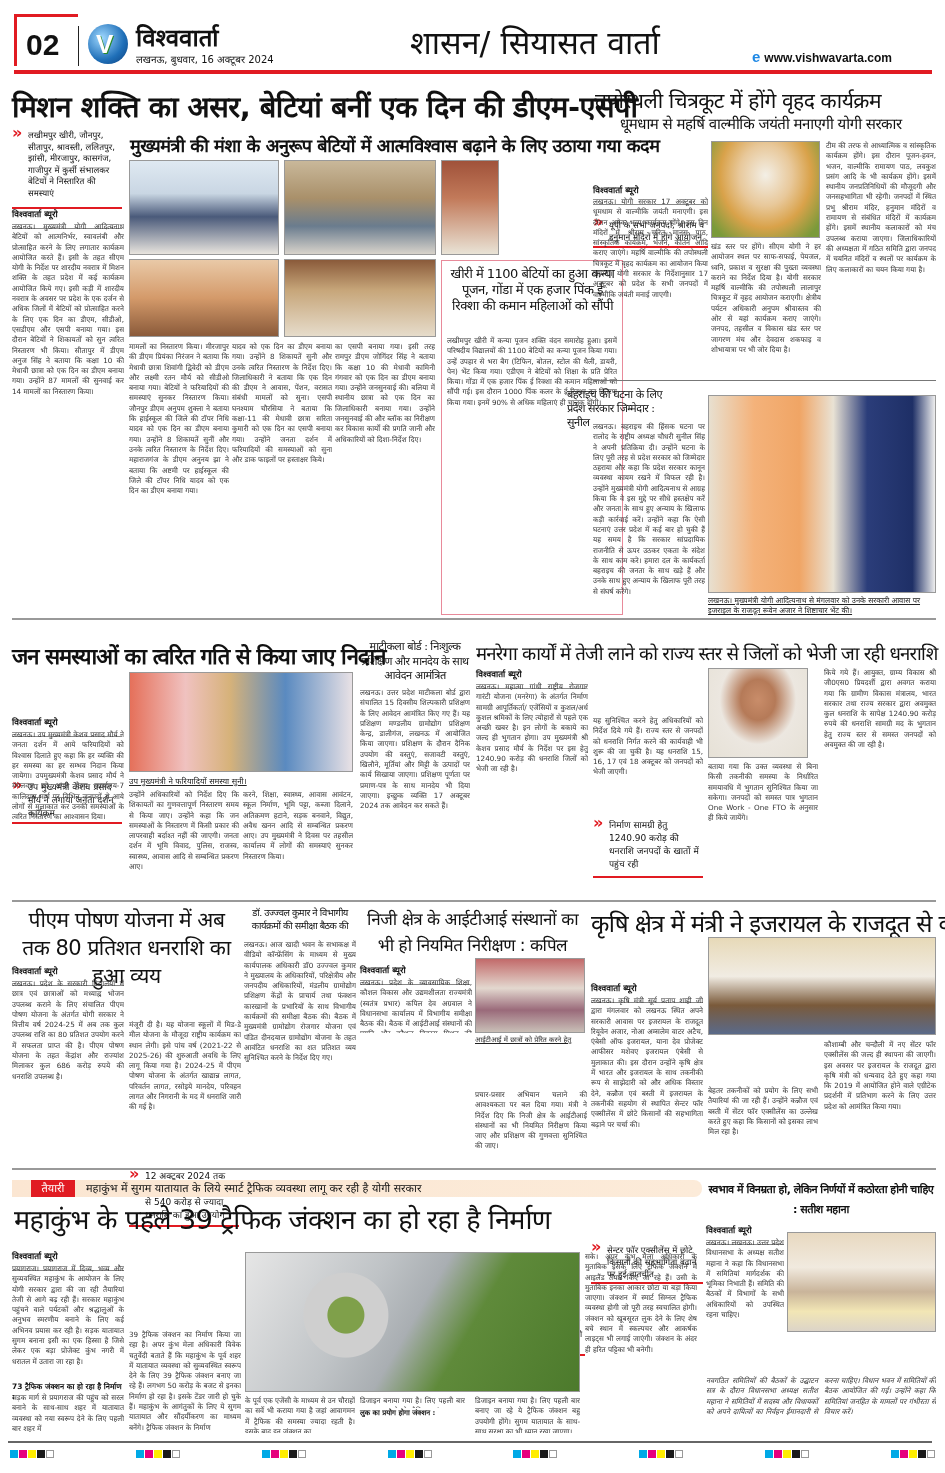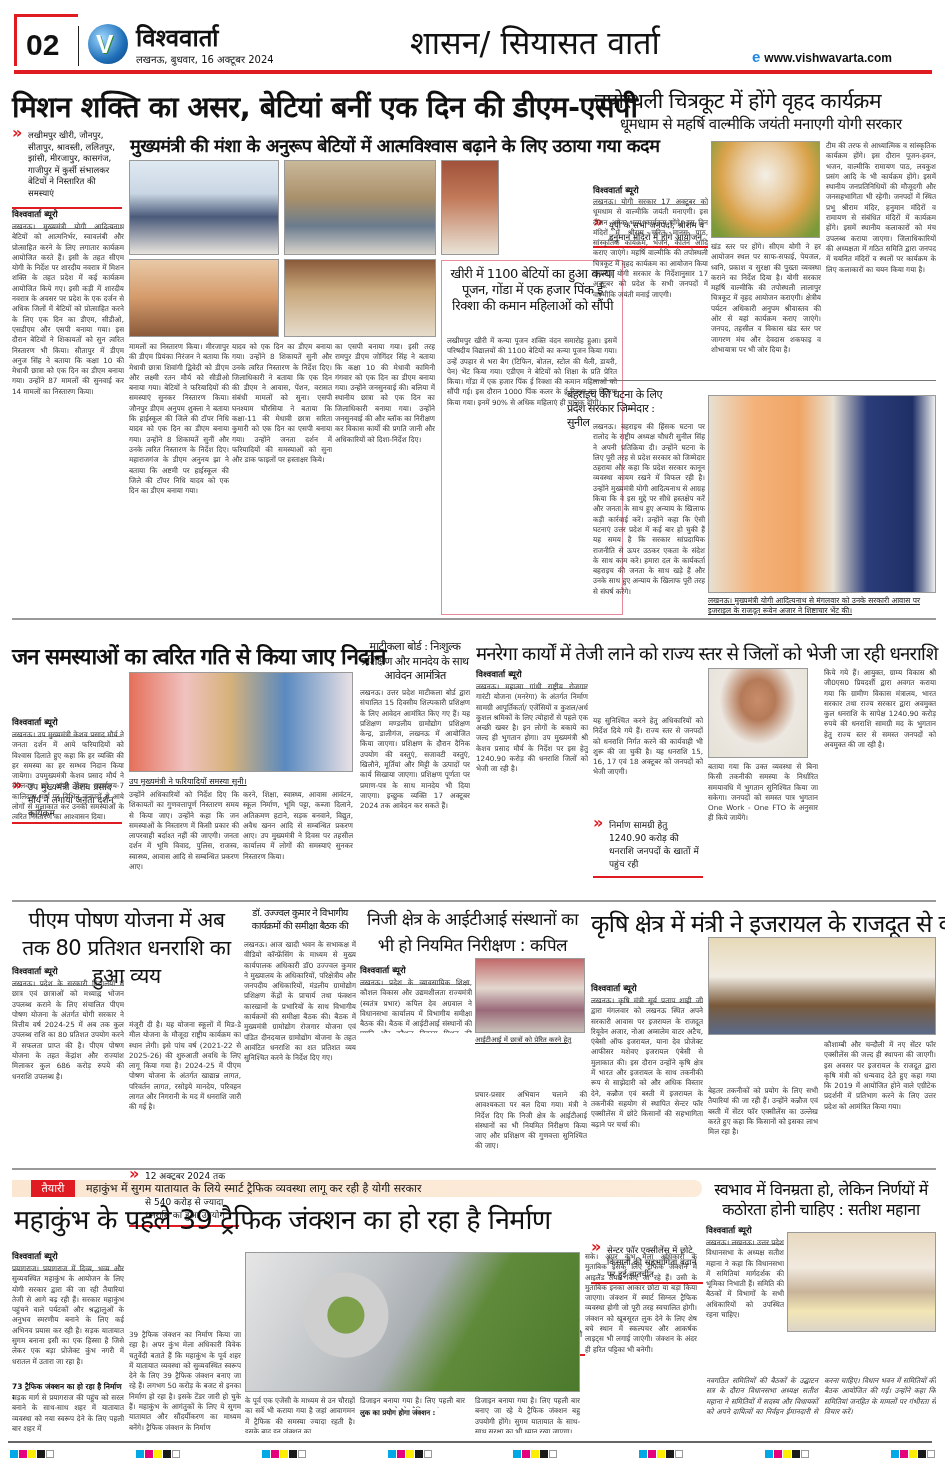--- a/index.html
+++ b/index.html
@@ -140,21 +140,21 @@
 <div class="abs text" style="left:12px;top:1393px;width:112px;height:40px;">सड़क मार्ग से प्रयागराज की पहुंच को सरल बनाने के साथ-साथ शहर में यातायात व्यवस्था को नया स्वरूप देने के लिए पहली बार शहर में</div>
 
 <div class="abs text" style="left:129px;top:1330px;width:112px;height:103px;">39 ट्रैफिक जंक्शन का निर्माण किया जा रहा है। अपर कुंभ मेला अधिकारी विवेक चतुर्वेदी बताते हैं कि महाकुंभ के पूर्व शहर में यातायात व्यवस्था को सुव्यवस्थित स्वरूप देने के लिए 39 ट्रैफिक जंक्शन बनाए जा रहे हैं। लगभग 50 करोड़ के बजट से इनका निर्माण हो रहा है। इसके टेंडर जारी हो चुके हैं। महाकुंभ के आगंतुकों के लिए ये सुगम यातायात और सौंदर्यीकरण का माध्यम बनेंगे। ट्रैफिक जंक्शन के निर्माण</div>
 <div class="photo" style="left:245px;top:1252px;width:335px;height:140px;background:radial-gradient(circle at 30% 45%,#7fa04a 0 18px,#cfcfcf 19px 42px,transparent 43px),linear-gradient(120deg,#e6e6e6 0%,#bfc3c6 35%,#a9aeb2 50%,#5f8a3a 65%,#4c7a2c 100%);"></div>
 <div class="abs text" style="left:245px;top:1396px;width:110px;height:37px;">के पूर्व एक एजेंसी के माध्यम से उन चौराहों का सर्वे भी कराया गया है जहां आवागमन में ट्रैफिक की समस्या ज्यादा रहती है। इसके बाद इन जंक्शन का</div>
 <div class="abs text" style="left:360px;top:1396px;width:105px;height:12px;">डिजाइन बनाया गया है। लिए पहली बार बनाए जा रहे ये ट्रैफिक जंक्शन बहु उपयोगी होंगे। सुगम यातायात के साथ-साथ सुरक्षा का भी ध्यान रखा जाएगा।</div>
 <div class="abs" style="left:360px;top:1408px;width:110px;font-size:7px;font-weight:bold;line-height:10px;">लुक का प्रयोग होगा जंक्शन :</div>
 <div class="abs text" style="left:475px;top:1396px;width:105px;height:37px;">डिजाइन बनाया गया है। लिए पहली बार बनाए जा रहे ये ट्रैफिक जंक्शन बहु उपयोगी होंगे। सुगम यातायात के साथ-साथ सुरक्षा का भी ध्यान रखा जाएगा।</div>
 <div class="abs text" style="left:585px;top:1252px;width:112px;height:181px;">सके। अपर कुंभ मेला अधिकारी के मुताबिक इसके लिए ट्रैफिक जंक्शन में आइलैंड तैयार किए जा रहे हैं। उसी के मुताबिक इनका आकार छोटा या बड़ा किया जाएगा। जंक्शन में स्मार्ट सिग्नल ट्रैफिक व्यवस्था होगी जो पूरी तरह स्वचालित होगी। जंक्शन को खूबसूरत लुक देने के लिए शेष बचे स्थान में स्कल्पचर और आकर्षक लाइट्स भी लगाई जाएंगी। जंक्शन के अंदर ही हरित पट्टिका भी बनेगी।</div>
 
-<h3 class="abs" style="left:706px;top:1180px;width:230px;font-size:16px;line-height:20px;text-align:center;font-weight:normal;">स्वभाव में विनम्रता हो, लेकिन निर्णयों में कठोरता होनी चाहिए : सतीश महाना</h3>
+<h3 class="abs" style="left:706px;top:1180px;width:230px;font-size:11px;line-height:20px;text-align:center;font-weight:bold;">स्वभाव में विनम्रता हो, लेकिन निर्णयों में कठोरता होनी चाहिए : सतीश महाना</h3>
 <div class="abs byline" style="left:706px;top:1224px;width:78px;">विश्ववार्ता ब्यूरो</div>
 <div class="abs text" style="left:706px;top:1238px;width:78px;height:85px;">लखनऊ। लखनऊ। उत्तर प्रदेश विधानसभा के अध्यक्ष सतीश महाना ने कहा कि विधानसभा में समितियां मार्गदर्शक की भूमिका निभाती हैं। समिति की बैठकों में विभागों के सभी अधिकारियों को उपस्थित रहना चाहिए।</div>
 <div class="photo" style="left:787px;top:1232px;width:149px;height:100px;background:linear-gradient(180deg,#e8d9c0 0%,#f1eadf 35%,#c9b49a 60%,#f2e6b5 80%,#dcd4c8 100%);"></div>
 <div class="abs text" style="left:706px;top:1376px;width:230px;height:97px;column-count:2;column-gap:6px;font-style:italic;">नवगठित समितियों की बैठकों के उद्घाटन सत्र के दौरान विधानसभा अध्यक्ष सतीश महाना ने समितियों में सदस्य और विधायकों को अपने दायित्वों का निर्वहन ईमानदारी से करना चाहिए। विधान भवन में समितियों की बैठक आयोजित की गई। उन्होंने कहा कि समितियां जनहित के मामलों पर गंभीरता से विचार करें।</div>
 
 <div class="hr" style="left:8px;top:1441px;width:924px;height:2px;background:#666;"></div>
 <div class="abs" style="left:10px;top:1450px;width:925px;height:12px;display:flex;justify-content:space-between;">
   <div style="display:flex;gap:1px;">
       <i style="width:8px;height:8px;background:#00a9e6;display:block"></i>
       <i style="width:8px;height:8px;background:#e6007e;display:block"></i>

